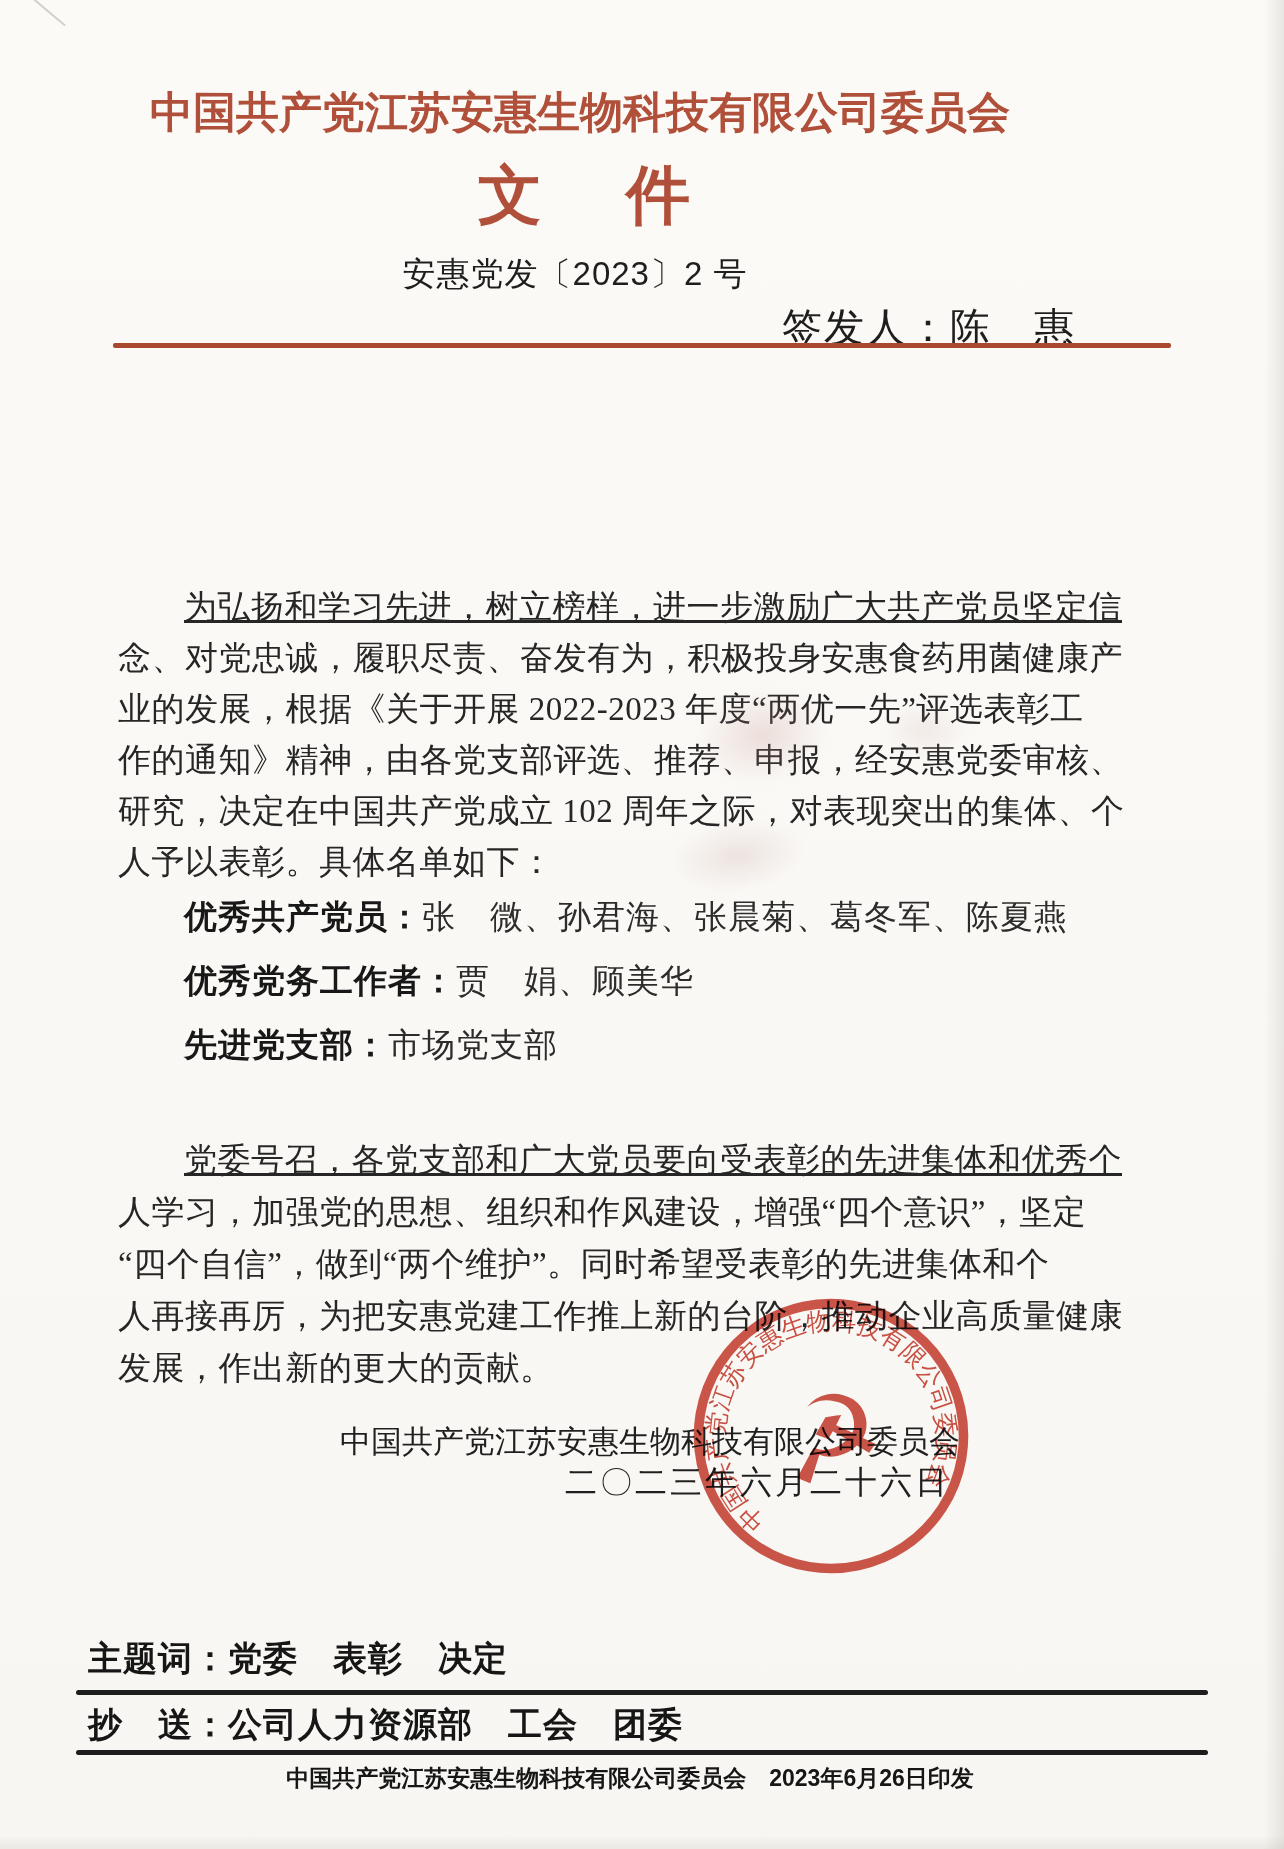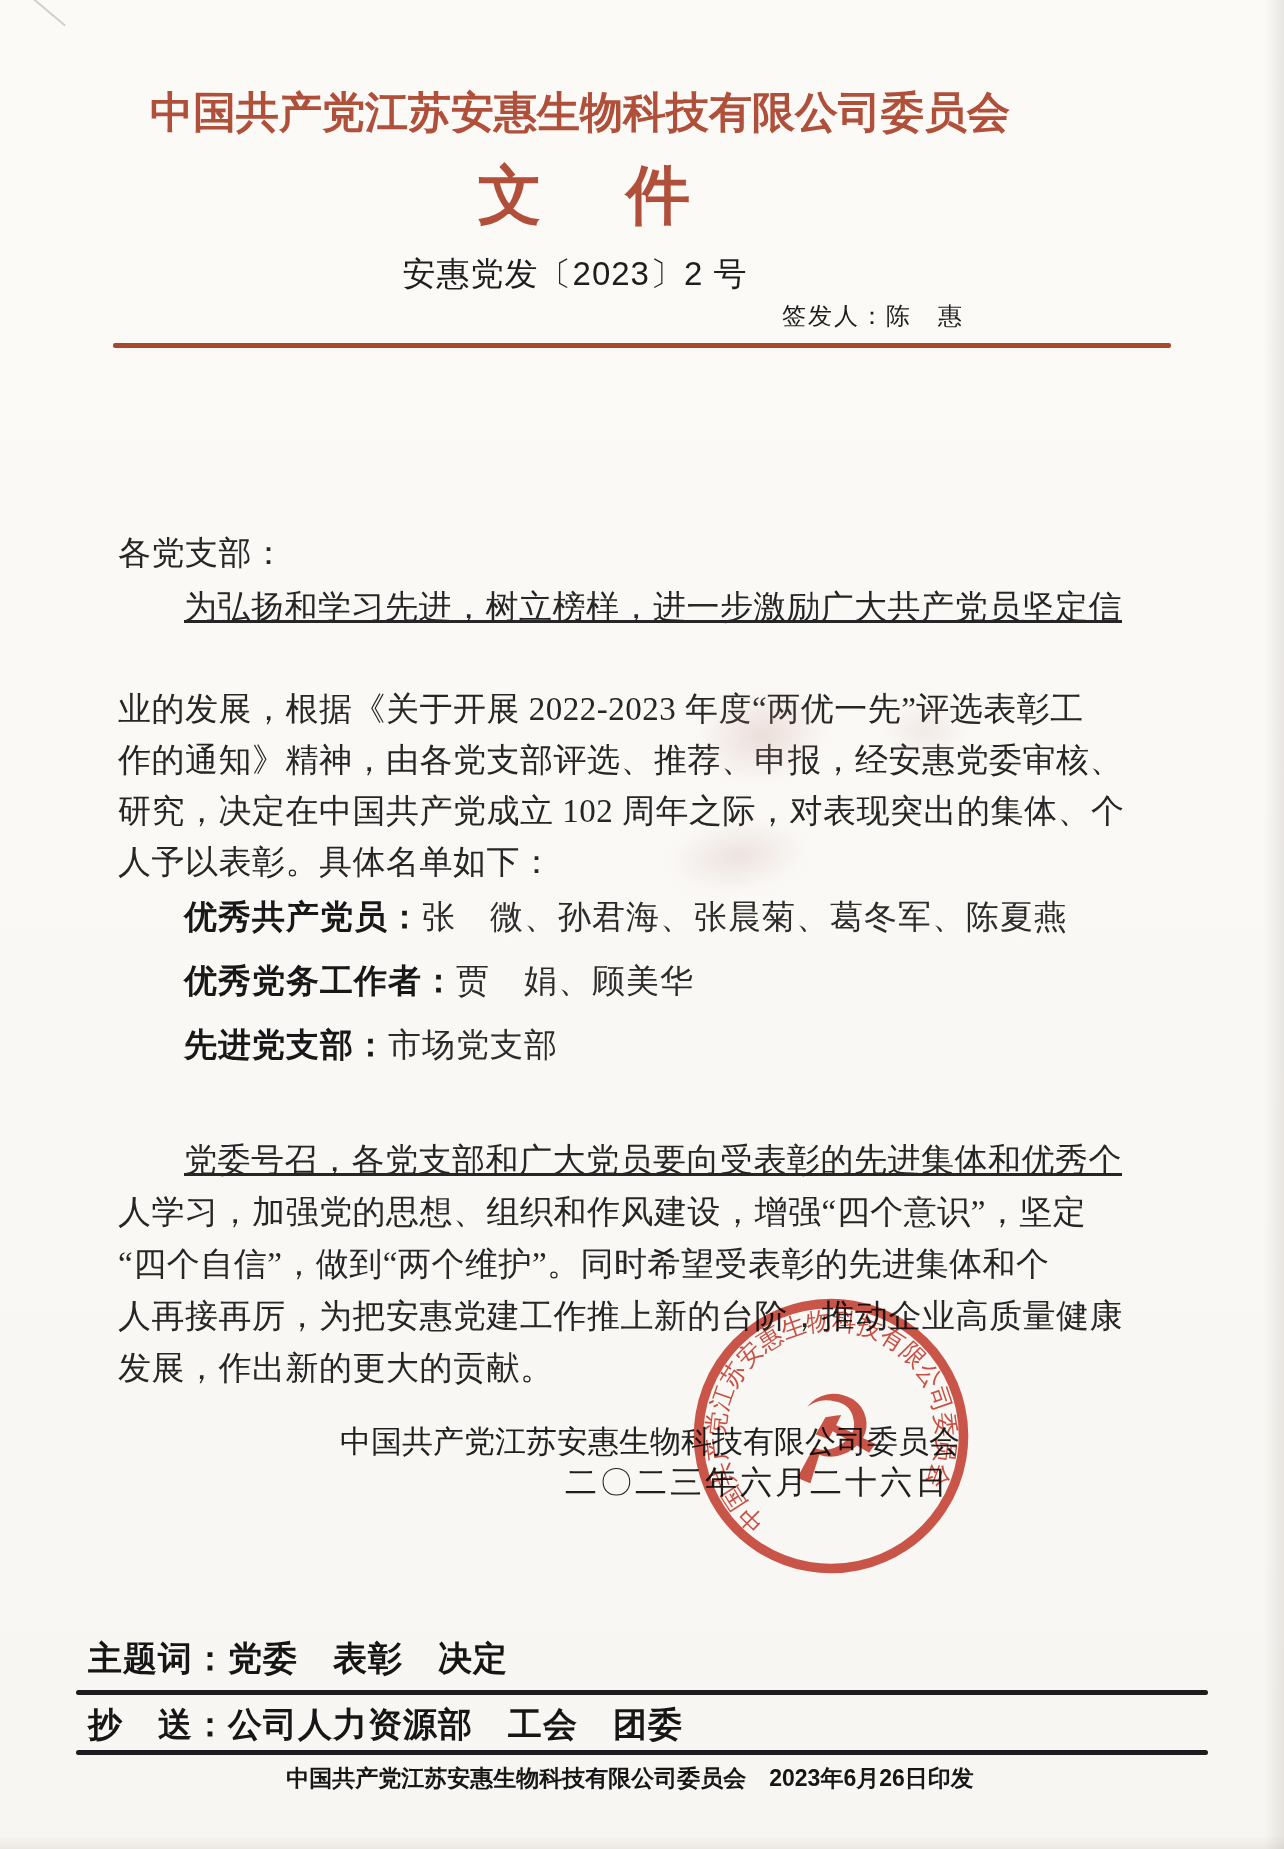--- a/index.html
+++ b/index.html
@@ -19,21 +19,21 @@
     left:478px; top:152px; width:212px; display:flex; justify-content:space-between;
     font-family:"Liberation Sans", sans-serif; font-weight:700;
     font-size:64px; color:#b0503a;
   }
   .doc-number {
     left:140px; top:252px; width:870px; text-align:center;
     font-family:"Liberation Sans", sans-serif; font-size:33px; color:#1e1e1e;
     letter-spacing:1px;
   }
   .signer {
-    left:782px; top:300px; font-size:24px; color:#1e1e1e; letter-spacing:2px; white-space:nowrap;
+    left:782px; top:300px; font-size:40px; color:#1e1e1e; letter-spacing:2px; white-space:nowrap;
   }
   .red-rule { left:113px; top:343px; width:1058px; height:5px; background:#a8492f; border-radius:2px; }
   
   .doc-title {
     left:140px; top:414px; width:870px; text-align:center;
     font-weight:700; font-size:37px; color:#141414; letter-spacing:1px; white-space:nowrap;
   }
   
   .bline { left:118px; width:1080px; font-size:33px; letter-spacing:0.5px; white-space:nowrap; color:#262626; }
   .indent { padding-left:66px;text-decoration:underline; }
@@ -94,23 +94,23 @@
   <div class="abs org-name">中国共产党江苏安惠生物科技有限公司委员会</div>
   <div class="abs doc-word">
     <span>文</span>
     <span>件</span>
   </div>
   <div class="abs doc-number">安惠党发〔2023〕2 号</div>
   <div class="abs signer">签发人：陈　惠</div>
   <div class="abs red-rule"></div>
 
 
-  <div class="abs bline salutation">各党支部：</div>
 
   <div class="abs bline indent p1-0">为弘扬和学习先进，树立榜样，进一步激励广大共产党员坚定信</div>
+  <div class="abs bline p1-1">念、对党忠诚，履职尽责、奋发有为，积极投身安惠食药用菌健康产</div>
   <div class="abs bline p1-2">业的发展，根据《关于开展 2022-2023 年度“两优一先”评选表彰工</div>
   <div class="abs bline p1-3">作的通知》精神，由各党支部评选、推荐、申报，经安惠党委审核、</div>
   <div class="abs bline p1-4">研究，决定在中国共产党成立 102 周年之际，对表现突出的集体、个</div>
   <div class="abs bline p1-5">人予以表彰。具体名单如下：</div>
 
   <div class="abs award aw-0">
     <span class="award-label">优秀共产党员：</span><span class="award-names">张　微、孙君海、张晨菊、葛冬军、陈夏燕</span>
   </div>
   <div class="abs award aw-1">
     <span class="award-label">优秀党务工作者：</span><span class="award-names">贾　娟、顾美华</span>

